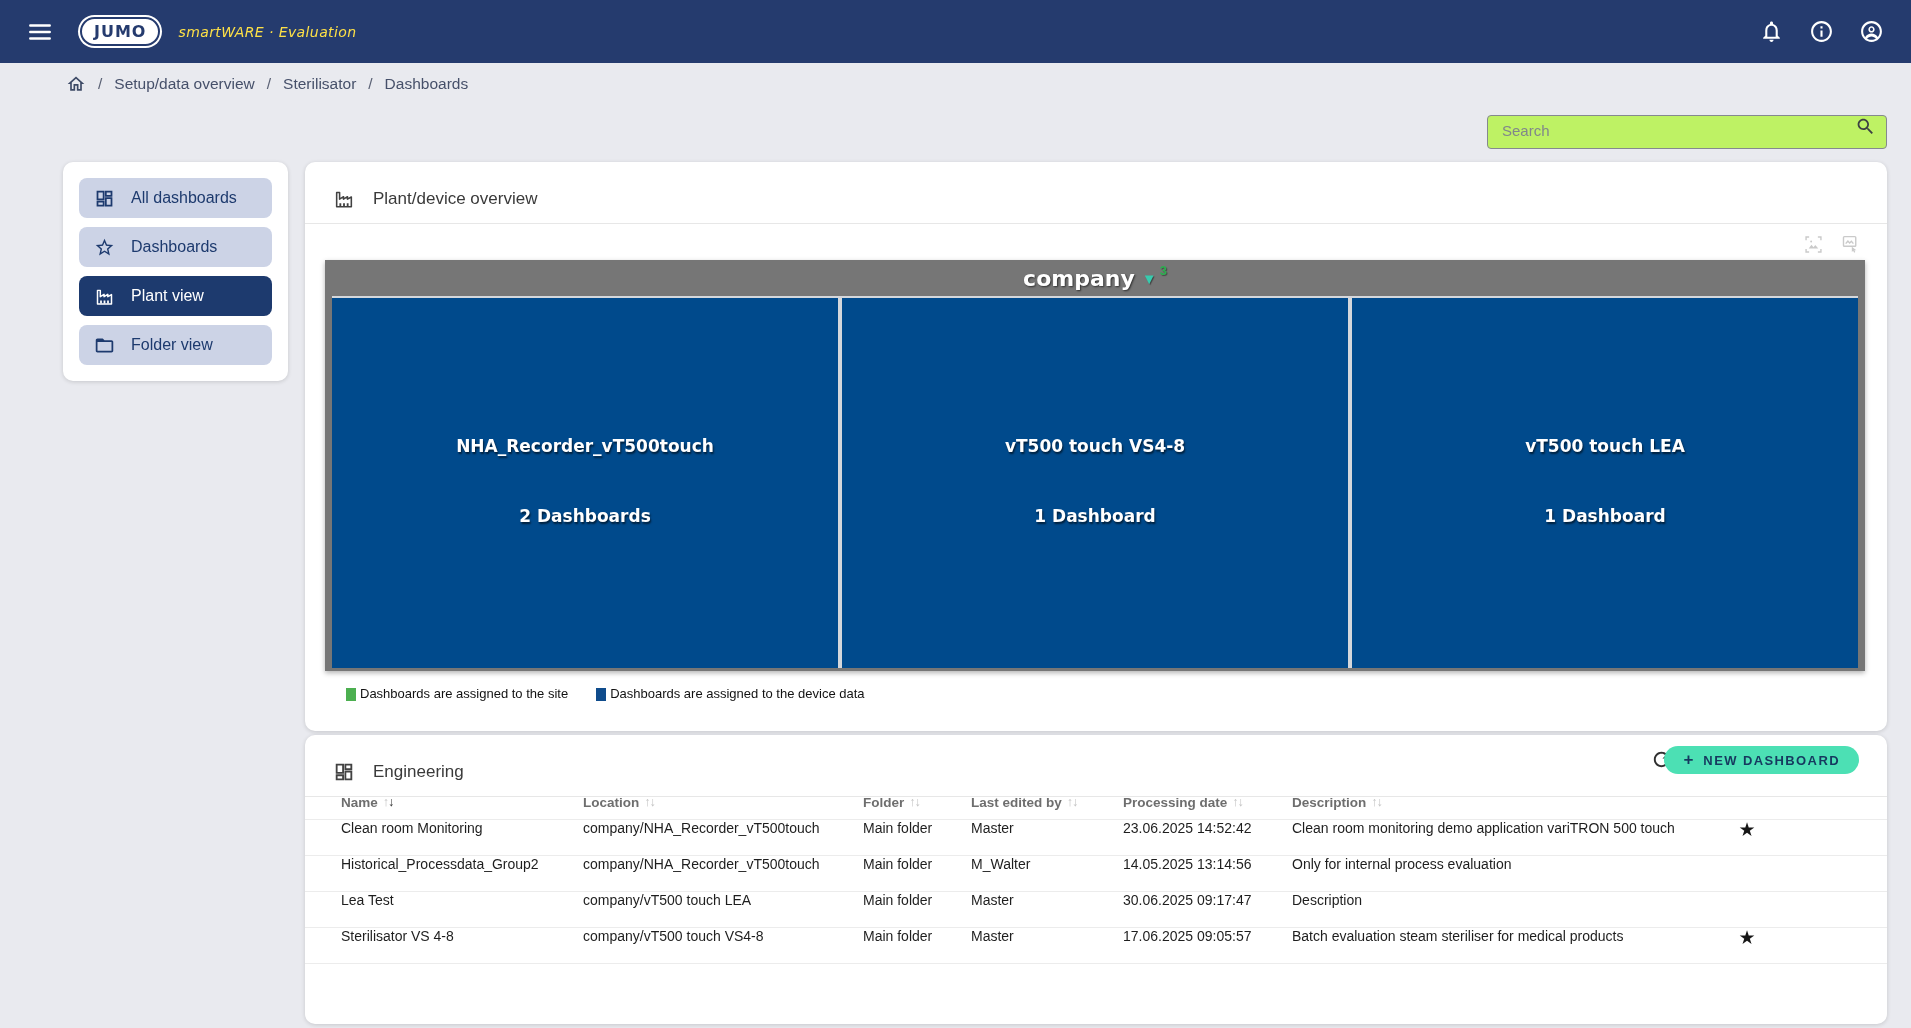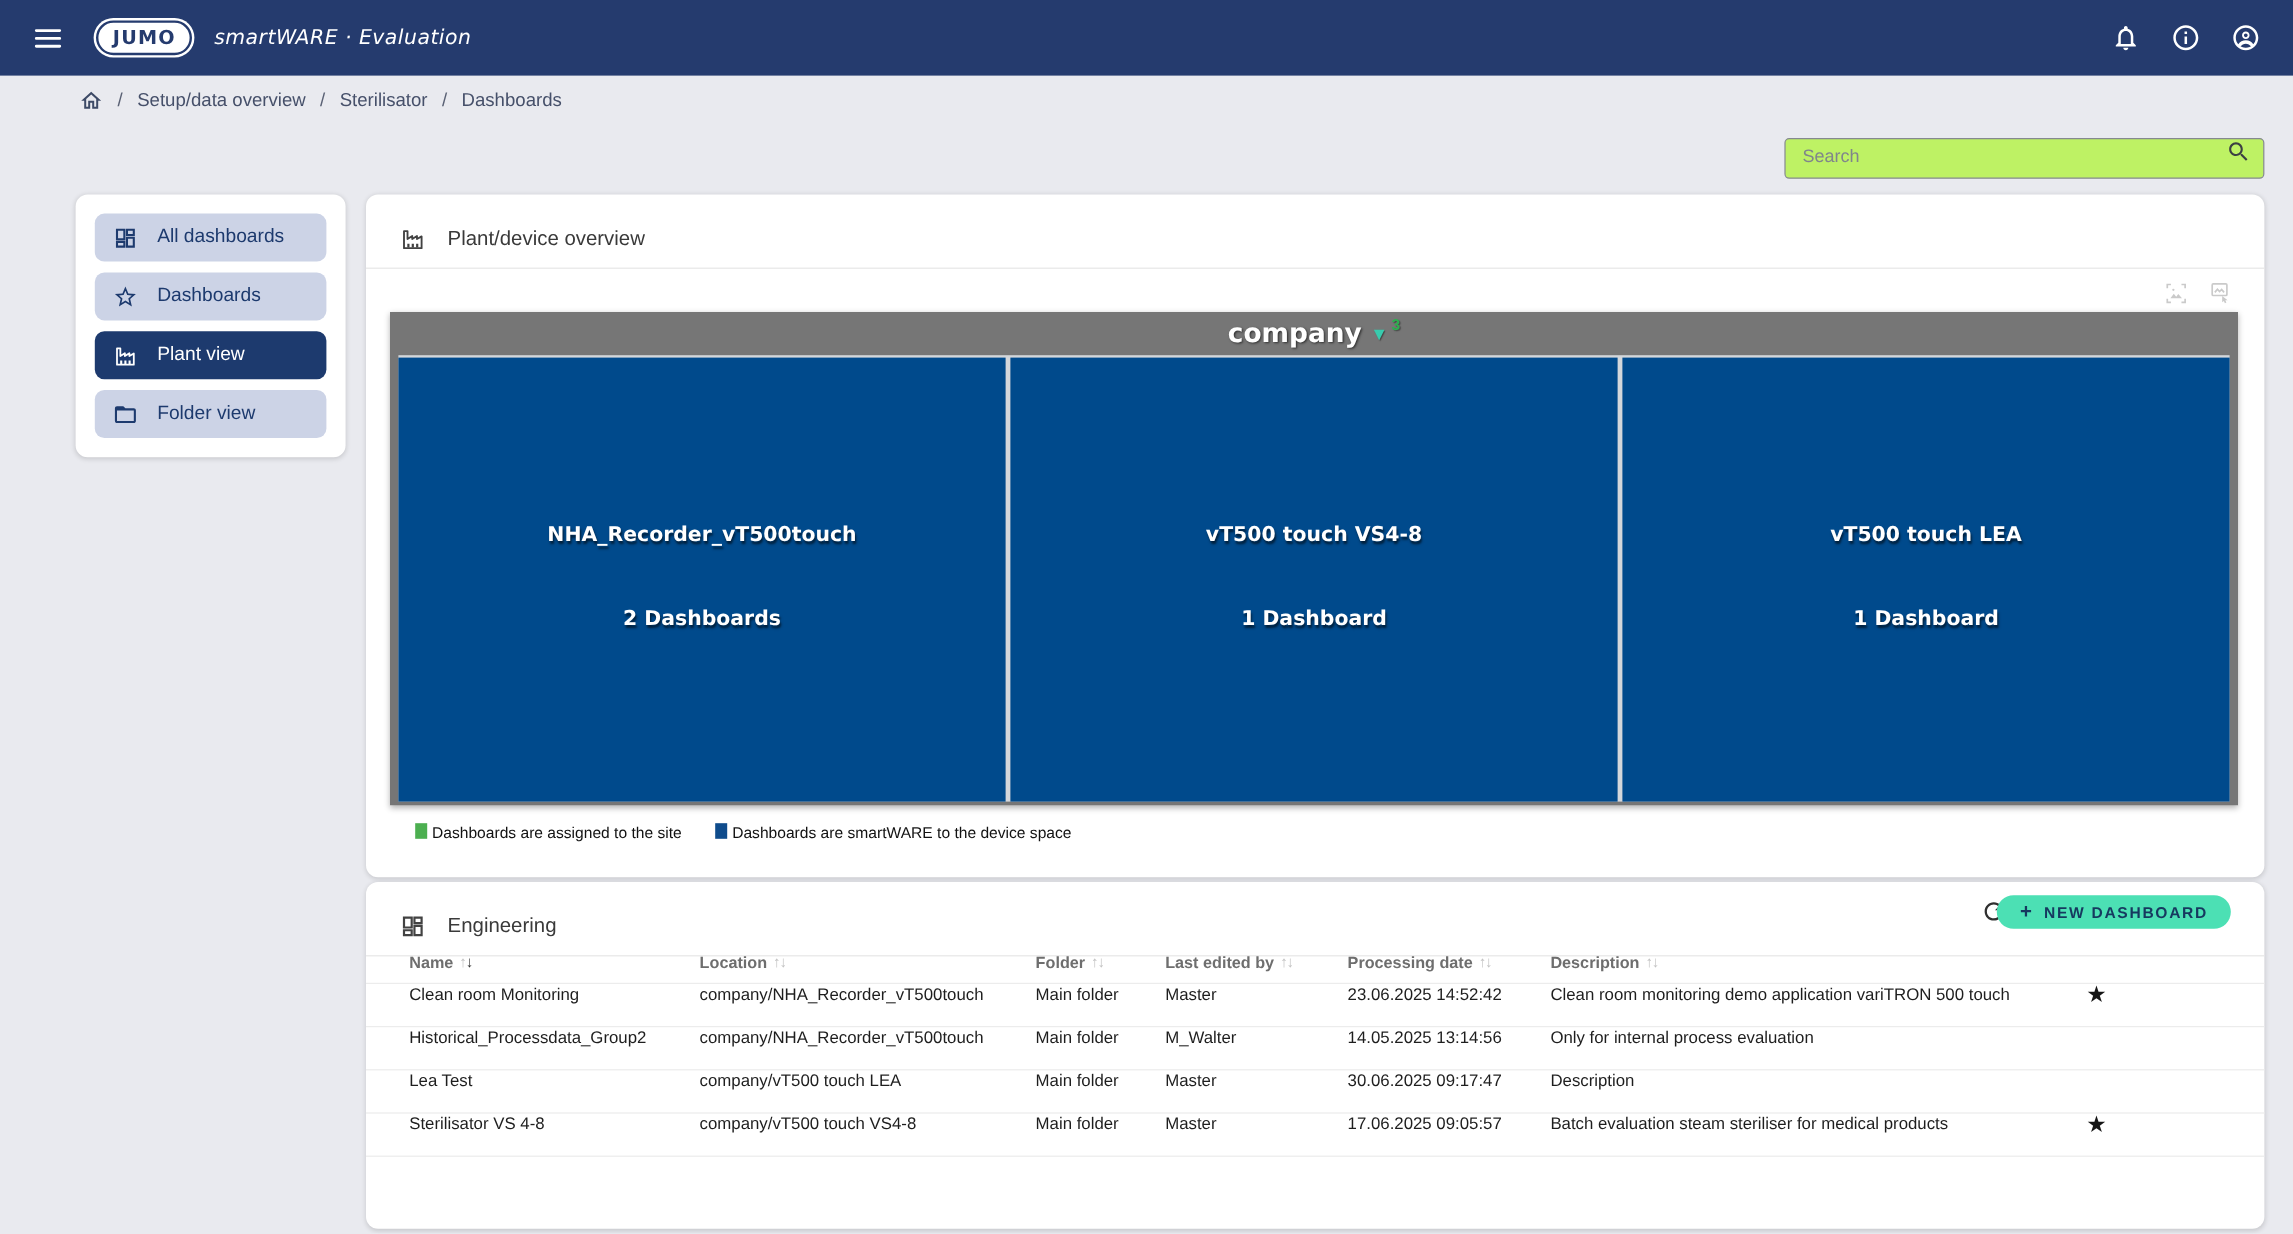--- a/index.html
+++ b/index.html
@@ -8,21 +8,21 @@
   .page { position:relative; width:1911px; height:1028px; background:#e9eaef; }
 
   
   .navbar { position:absolute; top:0; left:0; right:0; height:63px; background:#253b6e;
             display:flex; align-items:center; padding:0 26px; }
   .menu-btn { width:28px; height:28px; display:flex; align-items:center; justify-content:center; cursor:pointer; }
   .brand-pill { margin-left:26px; background:#fff; color:#253b6e; border:2px solid #253b6e;
                 box-shadow:0 0 0 2px #fff; border-radius:999px; padding:3px 12px;
                 font-weight:bold; font-size:16px; letter-spacing:1px;
                 font-family:"DejaVu Sans", sans-serif; }
-  .product-title { margin-left:18px; color:#ffffff; font-size:17px; font-style:italic; font-weight:500;
+  .product-title { margin-left:18px; color:#fde047; font-size:14px; font-style:italic; font-weight:500;
                    letter-spacing:.4px; font-family:"DejaVu Sans", sans-serif; }
   .nav-actions { margin-left:auto; display:flex; align-items:center; gap:24px; }
   .nav-actions .icon-btn { width:26px; height:26px; cursor:pointer; color:#fff; }
 
   
   .breadcrumb { position:absolute; top:63px; left:0; height:42px; display:flex; align-items:center;
                 padding-left:66px; gap:12px; color:#46506a; font-size:15.5px; }
   .breadcrumb .home { width:20px; height:20px; color:#3d4a66; cursor:pointer; }
   .crumb { cursor:pointer; }
   .crumb-sep { color:#5a6174; }
@@ -67,21 +67,21 @@
                    margin-left:-4px; text-shadow:1px 1px 1px rgba(0,0,0,.4); }
   .tiles { display:flex; gap:4px; background:#d4d7db; padding-top:2px; height:372px; }
   .tile { flex:1; background:#004a8c; position:relative; cursor:pointer; }
   .tile-name, .tile-count { position:absolute; width:100%; text-align:center; color:#fff; font-weight:bold;
             font-size:17px; font-family:"DejaVu Sans", sans-serif; text-shadow:1px 2px 2px rgba(0,0,0,.6); }
   .tile-name { top:138px; }
   .tile-count { top:208px; }
 
   .legend { position:absolute; left:21px; top:524px; display:flex; gap:8px; align-items:center;
             font-size:13px; color:#121212; }
-  .legend-item { display:flex; align-items:flex-start;padding-left:20px; }
+  .legend-item { display:flex; align-items:flex-end;padding-left:20px; }
   .sw { width:10px; height:13px; display:inline-block; margin-right:4px; }
   .sw-green { background:#4caf50; }
   .sw-blue  { background:#0f4c8c; }
 
   
   .refresh-btn { position:absolute; right:214px; top:13px; width:23px; height:23px; color:#303030; cursor:pointer; }
   .new-dash-btn { position:absolute; right:28px; top:11px; height:28px; border-radius:14px; background:#4ce0b4;
                   color:#16395f; display:flex; align-items:center; gap:10px; padding:0 19px;
                   font-size:13px; font-weight:bold; letter-spacing:1.4px; cursor:pointer; border:none; }
   .new-dash-btn .plus { font-size:17px; font-weight:600; letter-spacing:0; }
@@ -234,21 +234,21 @@
       </div>
     </div>
 
     <div class="legend">
       <span class="legend-item">
         <span class="sw sw-green"></span>
         <span>Dashboards are assigned to the site</span>
       </span>
       <span class="legend-item">
         <span class="sw sw-blue"></span>
-        <span>Dashboards are smartWARE to the device space</span>
+        <span>Dashboards are assigned to the device data</span>
       </span>
     </div>
   </div>
 
   <div class="panel" id="panel-engineering">
     <div class="panel-header">
       <svg class="ic" viewBox="0 0 24 24" fill="none" stroke="currentColor" stroke-width="2">
           <path d="M4 4h7v9H4zM13.5 4h6.5v5h-6.5zM13.5 11.5h6.5V20h-6.5zM4 15.5h7V20H4z"></path>
         </svg>
       <span>Engineering</span>

